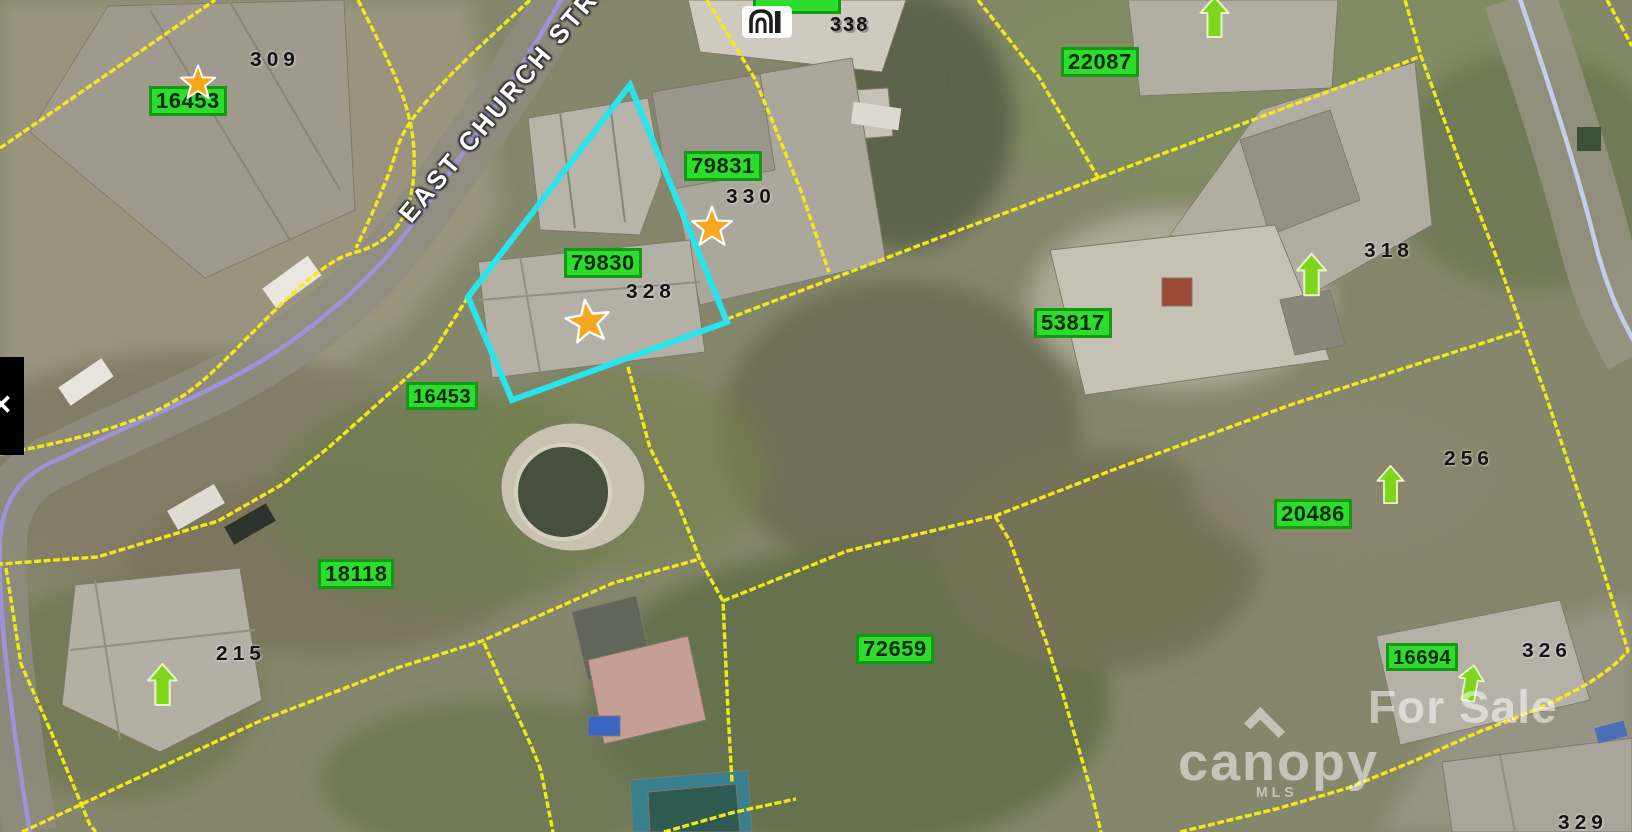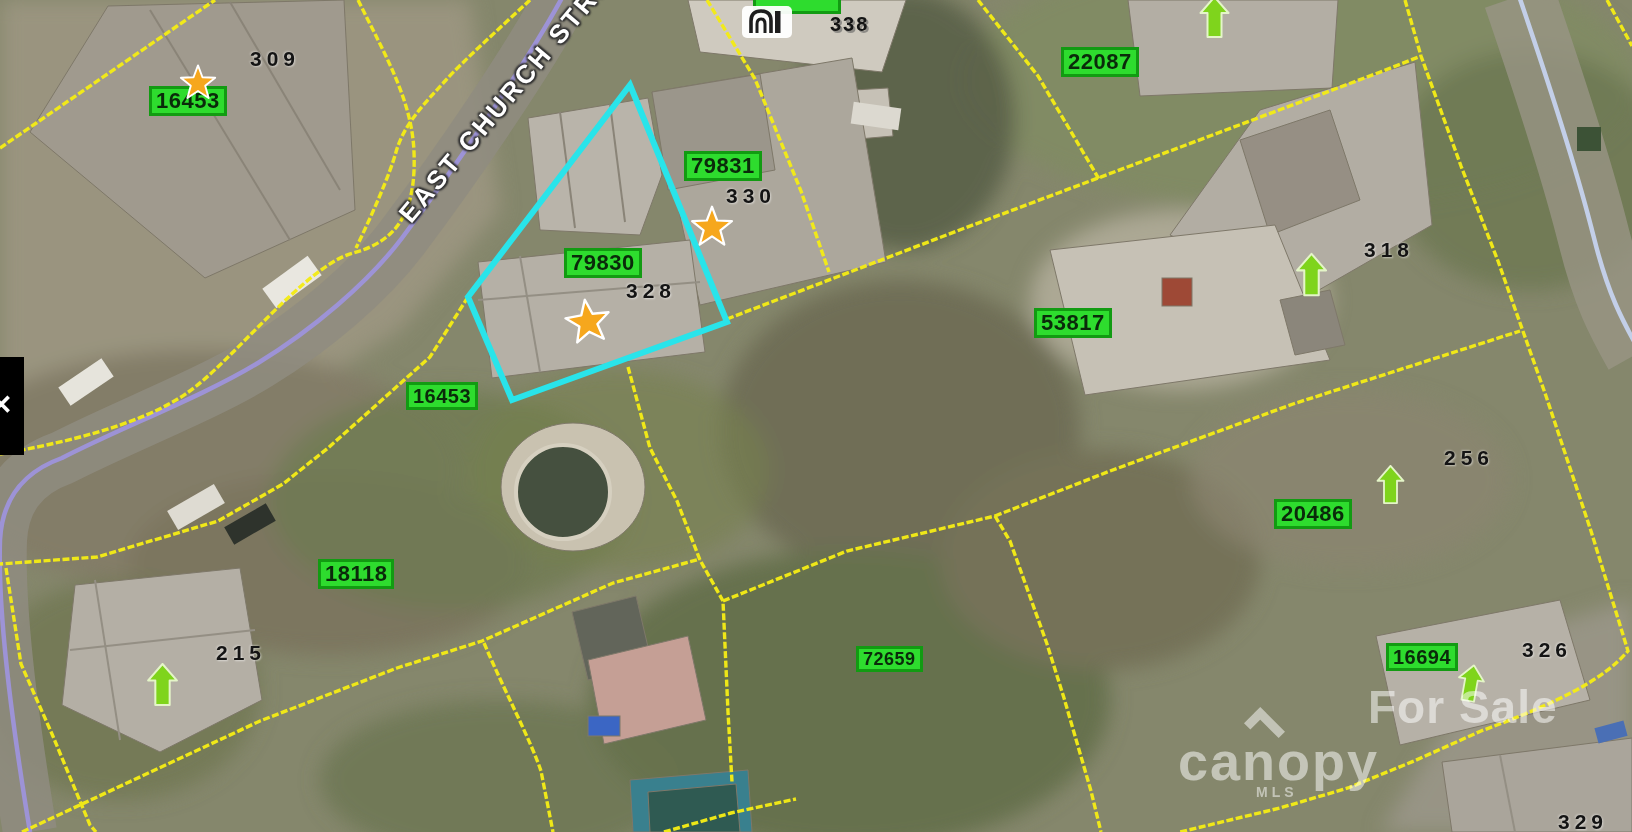--- a/index.html
+++ b/index.html
@@ -157,21 +157,21 @@
 
 <div class="street-label">EAST CHURCH STREET</div>
 
 <div class="badge" style="left:149px;top:86px;">16453</div>
 <div class="badge" style="left:684px;top:151px;">79831</div>
 <div class="badge" style="left:564px;top:248px;">79830</div>
 <div class="badge" style="left:1061px;top:47px;">22087</div>
 <div class="badge" style="left:1034px;top:308px;">53817</div>
 <div class="badge" style="left:406px;top:382px;font-size:20px;">16453</div>
 <div class="badge" style="left:318px;top:559px;">18118</div>
-<div class="badge" style="left:856px;top:634px;font-size:18px;margin-top:12px;">72659</div>
+<div class="badge" style="left:856px;top:634px;font-size:22px;">72659</div>
 <div class="badge" style="left:1258px;top:499px;margin-left:16px;">20486</div>
 <div class="badge" style="left:1386px;top:643px;font-size:20px;">16694</div>
 
 <div class="badge" style="left:753px;top:-18px;width:74px;height:24px;"></div>
 
 <div class="addr" style="left:212px;top:47px;">309</div>
 <div class="addr" style="left:688px;top:184px;">330</div>
 <div class="addr" style="left:588px;top:279px;">328</div>
 <div class="addr" style="left:1326px;top:238px;">318</div>
 <div class="addr" style="left:178px;top:641px;">215</div>

